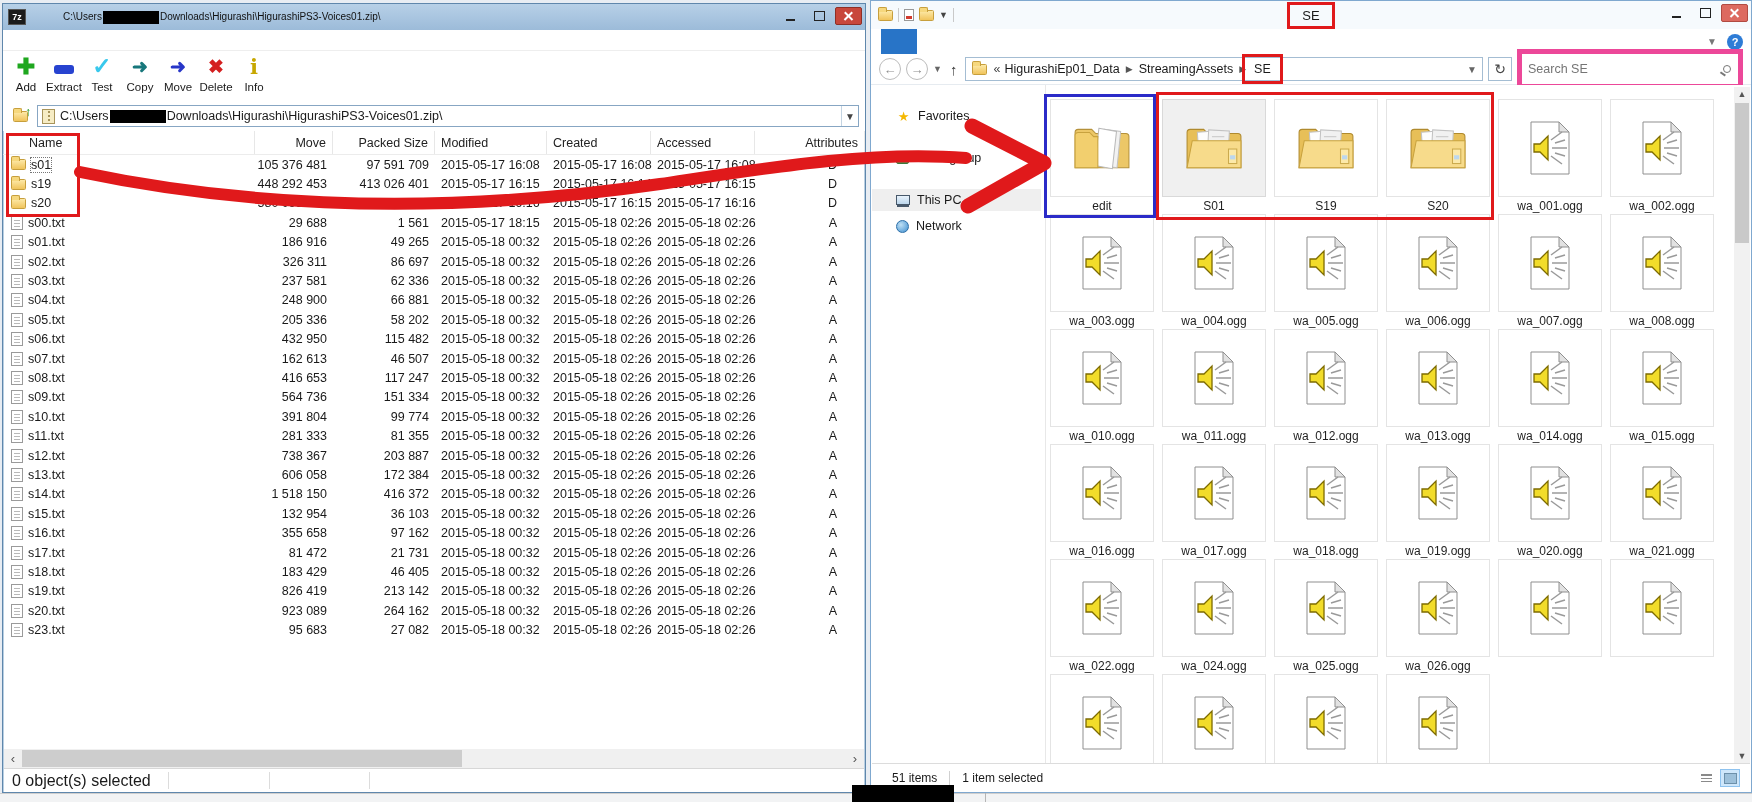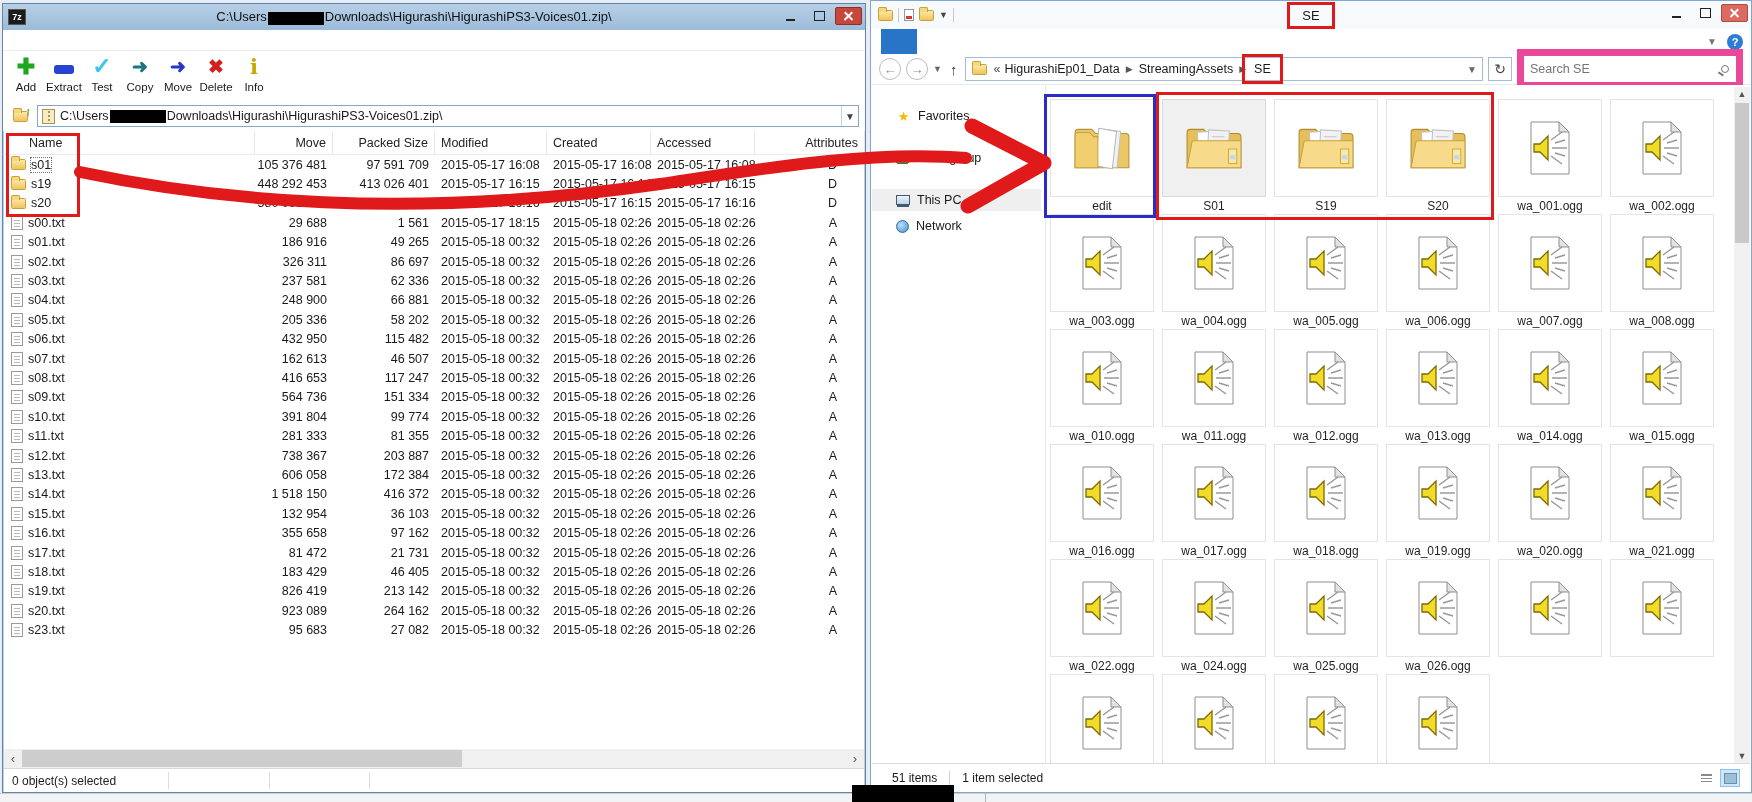--- a/index.html
+++ b/index.html
@@ -7,21 +7,21 @@
   .stage{position:relative;width:1752px;height:802px;overflow:hidden;
          font-family:"Liberation Sans",sans-serif;color:#1a1a1a;background:#e8edf3;}
 
   
   .w7{position:absolute;left:2px;top:3px;width:864px;height:790px;background:#fff;
       border:1px solid #5f87ac;box-shadow:0 0 0 1px #b9cfe2 inset;}
   .w7-title{position:relative;height:26px;background:linear-gradient(#b7d0e7,#9cbbd9);
       display:flex;align-items:center;}
   .w7-logo{width:18px;height:16px;margin-left:5px;background:#1b1b1b;color:#fff;font-size:9px;
       font-weight:bold;display:flex;align-items:center;justify-content:center;border:1px solid #555;}
-  .w7-titletext{position:absolute;left:60px;right:100px;text-align:center;font-size:13px;color:#111;
+  .w7-titletext{position:absolute;left:60px;right:100px;text-align:left;font-size:10px;color:#111;
       white-space:nowrap;overflow:hidden;}
   .redact{display:inline-block;width:56px;height:13px;background:#000;vertical-align:middle;margin:0 1px;}
   .ctls{position:absolute;right:3px;top:3px;display:flex;gap:2px;}
   .ctl{width:27px;height:18px;display:flex;align-items:center;justify-content:center;position:relative;}
   .ctl.min::before{content:"";width:9px;height:2px;background:#222;margin-top:8px;}
   .ctl.max::before{content:"";width:9px;height:8px;border:1.5px solid #222;}
   .ctl.close{background:#c8473b;border-radius:2px;border:1px solid #8e2f26;}
   .ctl.close::before,.ctl.close::after{content:"";position:absolute;width:11px;height:2.4px;background:#fff;}
   .ctl.close::before{transform:rotate(45deg);} .ctl.close::after{transform:rotate(-45deg);}
   .we .ctl.close{background:#dd6a60;border:1px solid #b14b42;}
@@ -73,21 +73,21 @@
   .frow .dt{padding-left:6px;white-space:nowrap;}
   .frow .at{text-align:right;padding-right:28px;}
   .frow .fname.focus{outline:1px dotted #777;}
 
   .w7-hscroll{position:absolute;left:1px;right:1px;bottom:24px;height:19px;background:#f0f0f0;}
   .w7-hscroll .arr{position:absolute;top:0;width:18px;height:19px;display:flex;align-items:center;
       justify-content:center;color:#555;font-size:13px;}
   .w7-hscroll .arrL{left:0;} .w7-hscroll .arrR{right:0;}
   .w7-hscroll .thumb{position:absolute;left:18px;top:1px;width:440px;height:17px;background:#cdcdcd;}
   .w7-status{position:absolute;left:1px;right:1px;bottom:0;height:24px;border-top:1px solid #d7d7d7;
-      background:#fff;display:flex;align-items:center;font-size:12px;padding-left:8px;}
+      background:#fff;display:flex;align-items:center;font-size:16px;padding-left:8px;}
   .w7-status .sep{position:absolute;top:3px;bottom:3px;width:1px;background:#dcdcdc;}
 
   
   .we{position:absolute;left:870px;top:0;width:882px;height:793px;background:#fff;border:1px solid #7fa8cf;}
   .we-title{position:relative;height:28px;background:#f6fafd;display:flex;align-items:center;}
   .qat{display:flex;align-items:center;gap:5px;padding-left:7px;}
   .qsep{width:1px;height:14px;background:#c9c9c9;}
   .qdoc{width:10px;height:12px;background:#fff;border:1px solid #999;position:relative;}
   .qdoc::after{content:"";position:absolute;left:1px;bottom:1px;width:6px;height:3px;background:#d23b2f;}
   .qdd{font-size:9px;color:#444;}
@@ -110,21 +110,21 @@
   .addrbox{flex:1;height:24px;border:1px solid #a4bdd3;display:flex;align-items:center;padding-left:6px;
       font-size:12.5px;position:relative;background:#fff;}
   .crumbsep{color:#555;font-size:9px;margin:0 6px;}
   .collapse{color:#444;margin:0 4px 0 6px;}
   .crumb{white-space:nowrap;}
   .crumb.last{position:relative;padding:0 2px;}
   .addrbox .boxdd{position:absolute;right:1px;top:1px;bottom:1px;width:18px;display:flex;align-items:center;
       justify-content:center;color:#666;font-size:10px;}
   .refbtn{width:24px;height:24px;border:1px solid #a4bdd3;display:flex;align-items:center;justify-content:center;
       color:#444;font-size:14px;background:#fff;}
-  .search{width:226px;height:40px;border:7px solid #ec4899;display:flex;align-items:center;background:#fff;position:relative;}
+  .search{width:226px;height:40px;border:5px solid #ec4899;display:flex;align-items:center;background:#fff;position:relative;}
   .search input{border:none;outline:none;width:180px;font-size:12.5px;padding:0 6px;color:#8a8a8a;
       font-family:"Liberation Sans",sans-serif;background:transparent;}
   .mag{position:absolute;right:7px;width:8px;height:8px;border:1.6px solid #777;border-radius:50%;}
   .mag::after{content:"";position:absolute;left:-4px;top:7px;width:6px;height:1.6px;background:#777;transform:rotate(35deg);}
 
   .we-main{position:absolute;left:1px;right:1px;top:84px;bottom:29px;background:#fff;overflow:hidden;}
   .sbar{position:absolute;left:0;top:0;bottom:0;width:174px;border-right:1px solid #e8e8e8;}
   .sbi{position:absolute;left:0;right:4px;height:22px;display:flex;align-items:center;gap:7px;padding-left:24px;font-size:12.5px;}
   .sbi.hl{background:#efefef;}
   .sb-ic{width:15px;display:flex;justify-content:center;}

